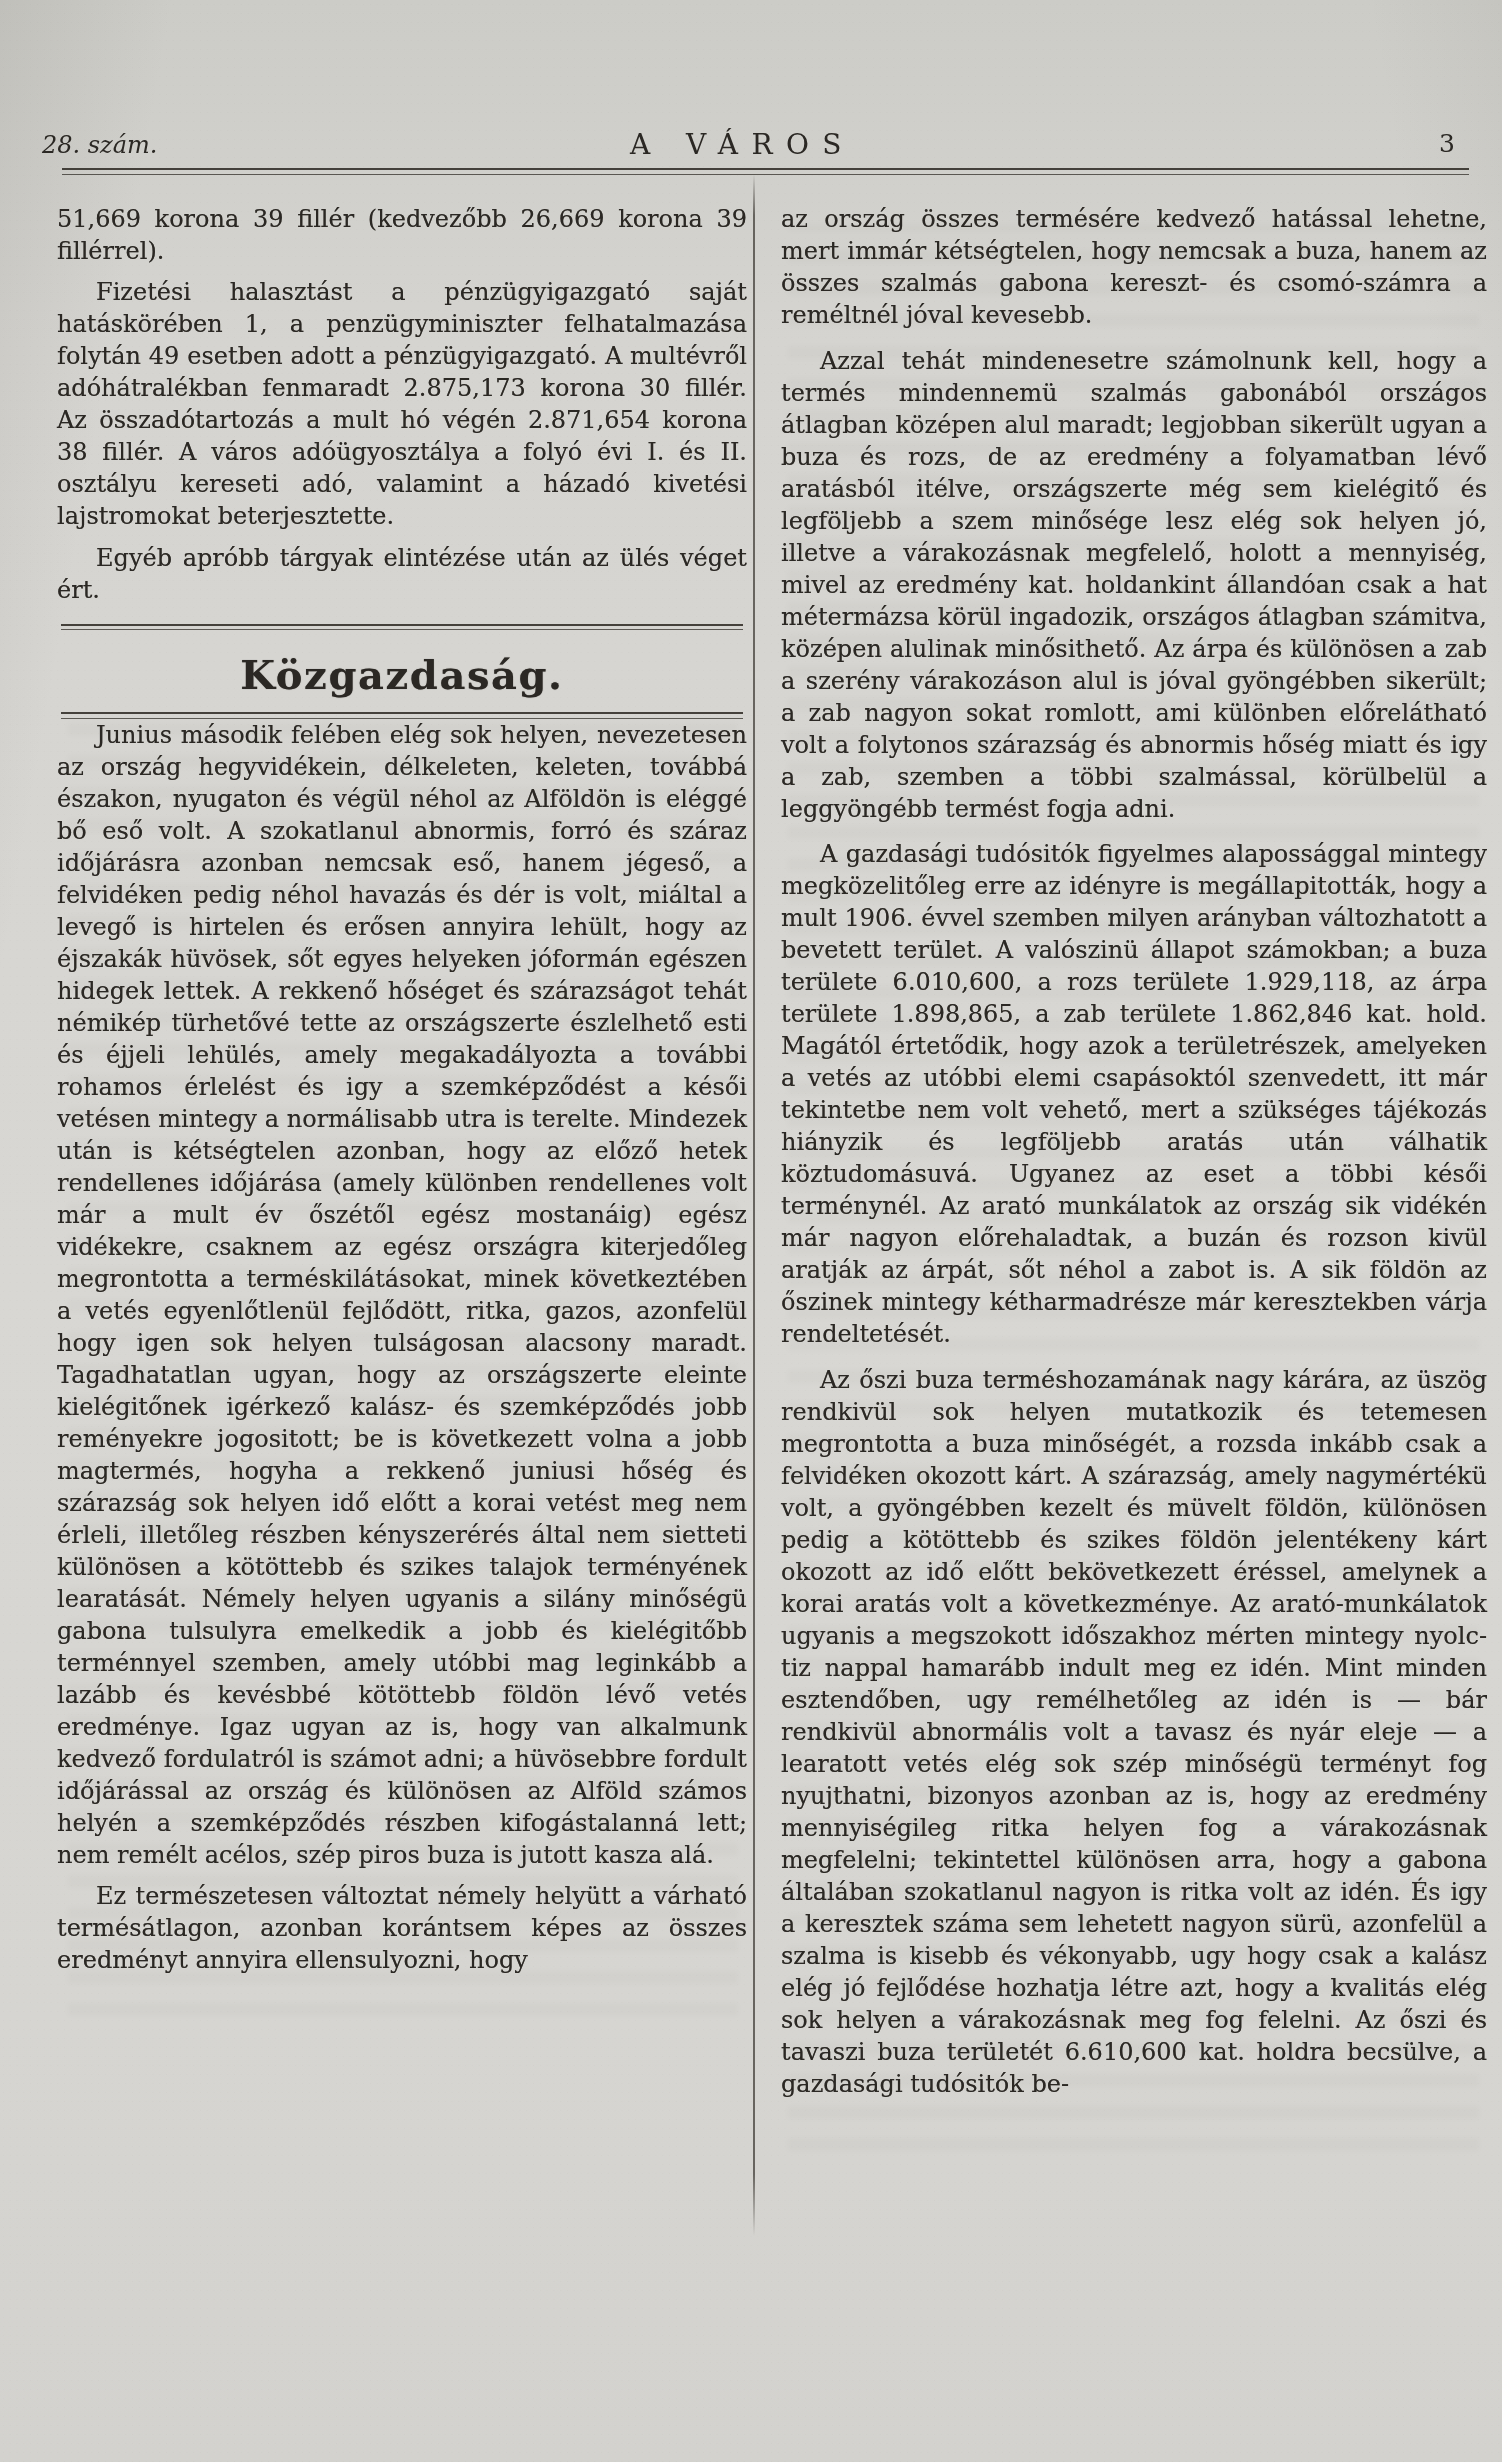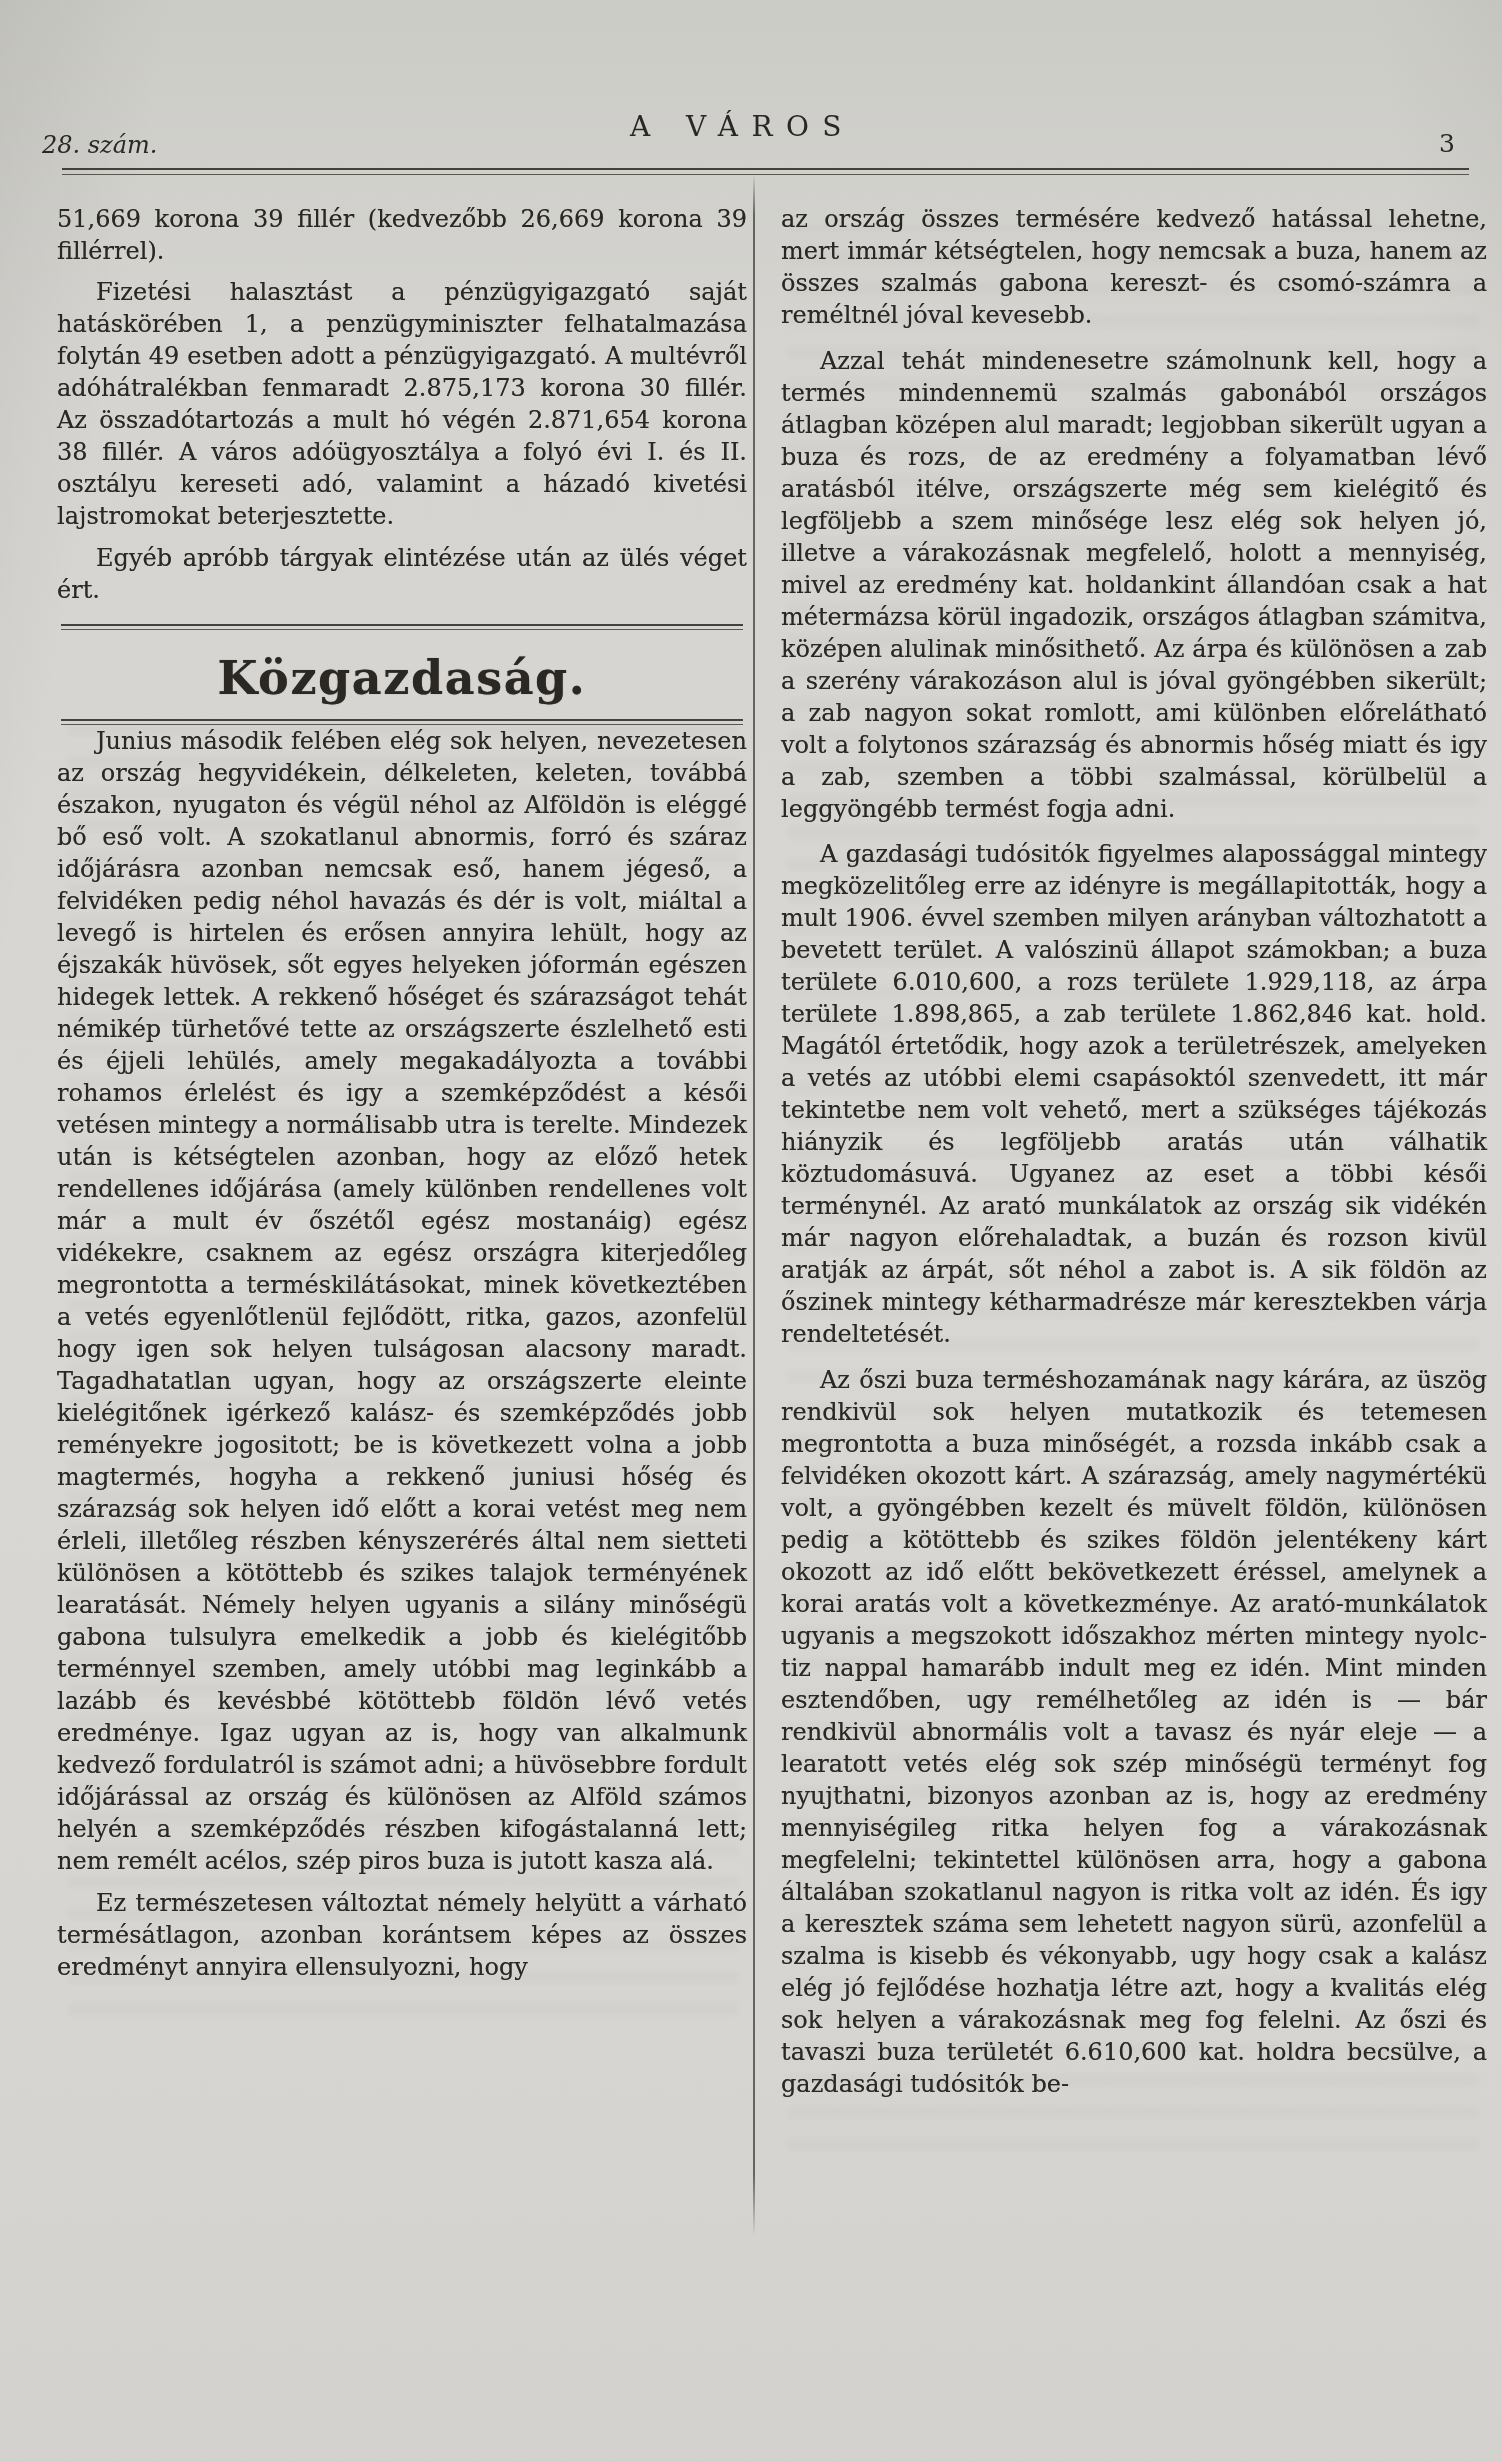--- a/index.html
+++ b/index.html
@@ -29,21 +29,21 @@
     position: absolute; pointer-events: none;
     background: repeating-linear-gradient(0deg,
         rgba(85,81,74,0.085) 0 12.6px, rgba(0,0,0,0) 12.6px 32px);
     filter: blur(2.1px); opacity: .35;
   }
   .bleed.b1 { left: 68px; top: 707px; width: 670px; height: 1309px; }
   .bleed.b2 { left: 788px; top: 225px; width: 691px; height: 1926px; }
 
   .issue-number { position: absolute; top: 131px; left: 42px; font-size: 24px; font-style: italic; }
   .masthead {
-    position: absolute; top: 110px; left: 50%; transform: translateX(-54%);
+    position: absolute; top: 128px; left: 50%; transform: translateX(-54%);
     font-size: 28px; letter-spacing: 0.48em; white-space: nowrap;
   }
   .page-number { position: absolute; top: 129px; right: 48px; font-size: 25px; }
 
   .rule-double {
     height: 3.7px;
     border-top: 2.1px solid rgba(44,40,34,0.85);
     border-bottom: 1.6px solid rgba(44,40,34,0.72);
   }
   .header-rule { position: absolute; top: 168px; left: 62px; right: 34px; }
@@ -62,21 +62,21 @@
     text-shadow: 0 0 0.6px rgba(40,36,30,0.55);
   }
   .column.left  { left: 57px;  width: 690px; }
   .column.right { left: 781px; width: 706px; }
   .column p { margin: 0 0 9.4px 0; }
   .column.right p { margin: 0 0 13.6px 0; }
   p.indent { text-indent: 39px; }
 
   .section-rule { margin: 18px 4.2px 0 4.2px; }
   .section-heading {
-    text-align: center; font-size: 46px; font-weight: bold;
+    text-align: center; font-size: 40px; font-weight: bold;
     letter-spacing: 1.6px; line-height: 1.12;
     margin: 23px 0 13.6px 0;
     text-shadow: 0 0 0.8px rgba(40,36,30,0.6);
   }
   .section-rule-bottom { margin: 0 4.2px 0 4.2px; }
   .article-heading {
     text-align: center; font-size: 35px; font-weight: bold;
     line-height: 1.1; margin: 50px 0 22px 0;
     text-shadow: 0 0 0.7px rgba(40,36,30,0.6);
   }

